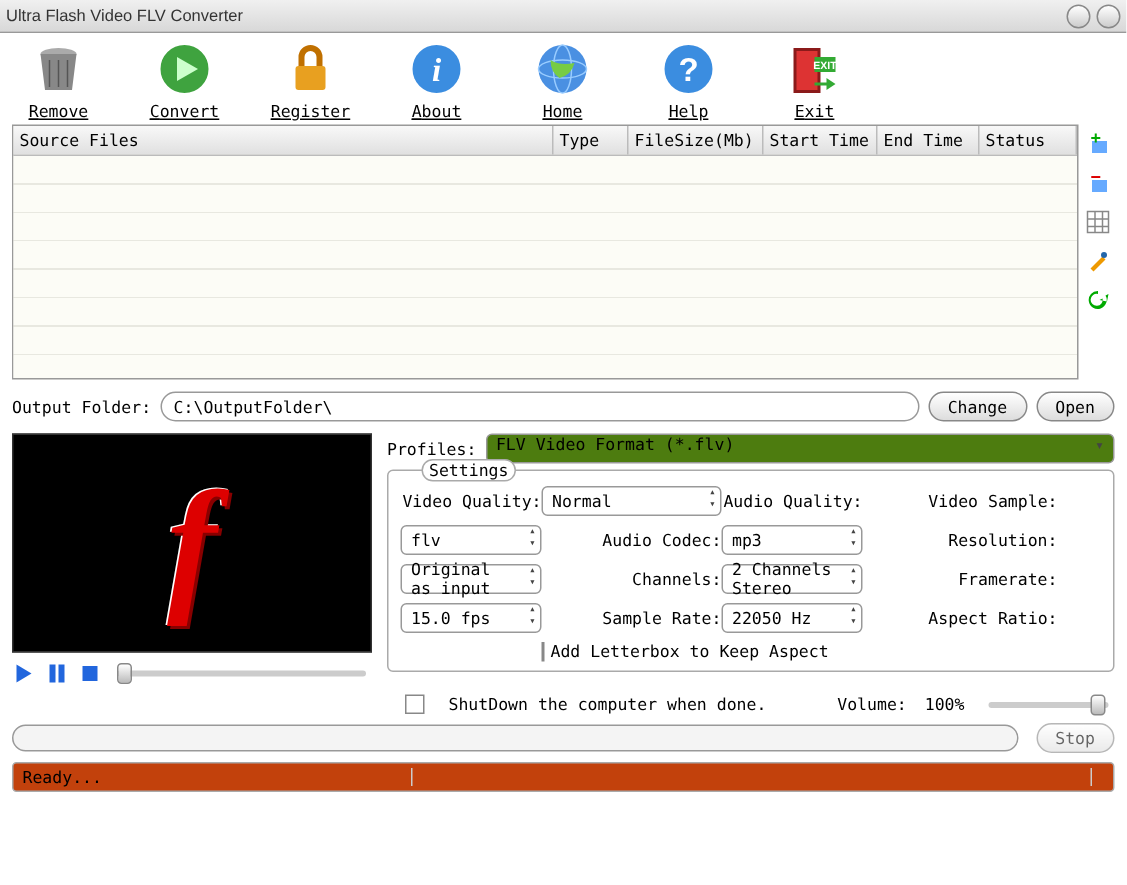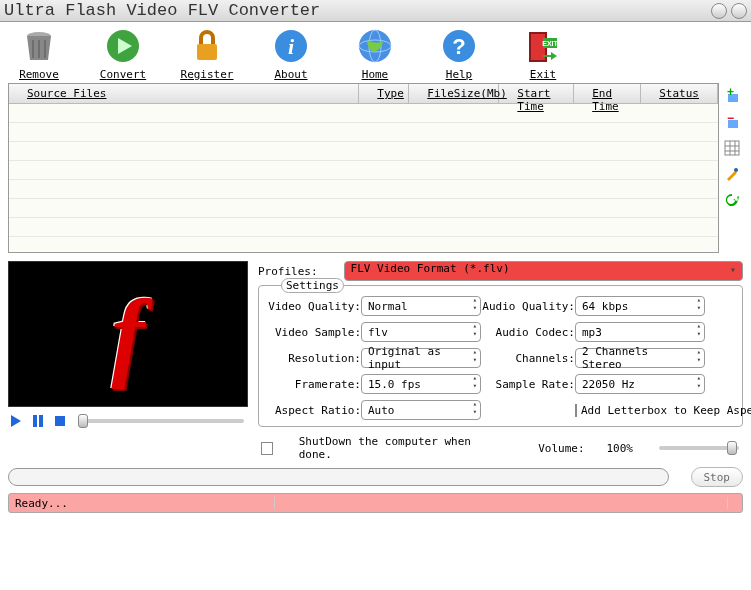--- a/index.html
+++ b/index.html
@@ -1,55 +1,55 @@
 <!DOCTYPE html>
 <html><head>
 <meta charset="utf-8">
 <style>
 * { box-sizing: border-box; margin: 0; padding: 0; }
 body { font-family: "MS Sans Serif", Tahoma, sans-serif; font-size: 11px; background: #fff; width: 751px; height: 590px; overflow: hidden; }
 .titlebar { height: 22px; background: linear-gradient(#f0f0f0,#d8d8d8); border-bottom: 1px solid #999; display: flex; align-items: center; padding: 0 4px; }
-.titlebar .title { flex: 1; font-family: Liberation Mono, monospace; font-size: 17px; color: #333; }
+.titlebar .title { flex: 1; font-family: Liberation Sans, sans-serif; font-size: 11px; color: #333; }
 .titlebar .winbtn { width: 16px; height: 16px; border-radius: 50%; background: linear-gradient(#fff,#ccc); border: 1px solid #888; margin-left: 4px; }
 .toolbar { display: flex; padding: 4px 8px 2px; gap: 22px; }
 .tbtn { display: flex; flex-direction: column; align-items: center; width: 62px; cursor: pointer; }
 .tbtn .ticon { width: 40px; height: 40px; display: flex; align-items: center; justify-content: center; }
 .tbtn .lbl { font-family: monospace; font-size: 11px; margin-top: 2px; text-decoration: underline; text-decoration-style: solid; }
 .tbtn .lbl::first-letter { text-decoration: underline; }
 .main { padding: 0 8px; }
 .listwrap { border: 1px solid #999; background: #fcfcf6; height: 170px; position: relative; }
 .listhead { display: flex; background: linear-gradient(#f8f8f8,#e0e0e0); border-bottom: 1px solid #bbb; height: 20px; }
-.listhead .col { border-right: 1px solid #bbb; padding: 3px 18px; font-family: monospace; font-size: 11px; text-decoration: underline; }
+.listhead .col { border-right: 1px solid #bbb; padding: 3px 4px; font-family: monospace; font-size: 11px; }
 .listbody { height: 148px; background: repeating-linear-gradient(#fcfcf6 0, #fcfcf6 18px, #e8e8e0 18px, #e8e8e0 19px); }
 .sidetools { position: absolute; right: -24px; top: 4px; width: 20px; display: flex; flex-direction: column; gap: 8px; }
 .sidetools .stool { width: 18px; height: 18px; display: flex; align-items: center; justify-content: center; cursor: pointer; }
 .row { display: flex; align-items: center; margin-top: 8px; gap: 6px; }
 .lab { font-family: monospace; font-size: 11px; }
 .txtin { flex: 1; height: 20px; border: 1px solid #999; border-radius: 10px; padding: 0 8px; font-family: monospace; font-size: 11px; background: #fff; }
 .btn { height: 20px; border: 1px solid #888; border-radius: 10px; background: linear-gradient(#fff,#ddd); padding: 0 12px; font-family: monospace; font-size: 11px; cursor: pointer; }
 .previewrow { display: flex; margin-top: 8px; gap: 10px; }
 .preview { width: 240px; height: 146px; background: #000; border: 1px solid #333; display: flex; align-items: center; justify-content: center; }
 .rightcol { flex: 1; }
 .profrow { display: flex; align-items: center; gap: 6px; margin-bottom: 4px; }
-.sel { flex: 1; height: 20px; border: 1px solid #999; border-radius: 4px; font-family: monospace; font-size: 11px; padding: 0 20px 0 6px; background: #ef4444; position: relative; margin-left: 20px; }
+.sel { flex: 1; height: 20px; border: 1px solid #999; border-radius: 4px; font-family: monospace; font-size: 11px; padding: 0 20px 0 6px; background: #4d7c0f; position: relative; }
 .sel::after { content: "▾"; position: absolute; right: 6px; top: 2px; font-size: 10px; color: #444; }
 .fieldset { border: 1px solid #aaa; border-radius: 4px; padding: 10px 8px 6px; position: relative; }
 .fieldset .legend { position: absolute; top: -8px; left: 22px; background: #fff; padding: 0 4px; font-family: monospace; font-size: 11px; border: 1px solid #aaa; border-radius: 8px; }
 .grid { display: grid; grid-template-columns: 94px 120px 94px 130px; gap: 6px 0; align-items: center; }
 .grid .rlab { text-align: right; font-family: monospace; font-size: 11px; }
 .spin { height: 20px; border: 1px solid #999; border-radius: 4px; font-family: monospace; font-size: 11px; padding: 0 18px 0 6px; background: #fff; position: relative; display: flex; align-items: center; }
 .spin::after { content: "▴\A▾"; white-space: pre; position: absolute; right: 3px; top: -1px; font-size: 7px; line-height: 8px; color: #444; }
 .chk { width: 13px; height: 13px; border: 1px solid #888; background: #fff; display: inline-block; vertical-align: middle; margin-right: 4px; }
 .playctrl { display: flex; align-items: center; gap: 6px; margin-top: 6px; }
 .pbtn { width: 16px; height: 16px; display: flex; align-items: center; justify-content: center; cursor: pointer; }
 .slider { flex: 1; height: 4px; background: #ccc; border-radius: 2px; position: relative; margin: 0 4px; }
 .slider .thumb { position: absolute; width: 10px; height: 14px; background: linear-gradient(#fff,#bbb); border: 1px solid #888; border-radius: 3px; top: -5px; }
-.bottomrow { display: flex; align-items: center; gap: 22px; margin-top: 6px; }
+.bottomrow { display: flex; align-items: center; gap: 12px; margin-top: 6px; }
 .prog { flex: 1; height: 18px; border: 1px solid #999; border-radius: 9px; background: #f4f4f4; }
-.status { height: 20px; border: 1px solid #aaa; border-radius: 3px; margin-top: 6px; padding: 3px 6px; font-family: monospace; font-size: 11px; background: #fca5a5; display: flex; }
+.status { height: 20px; border: 1px solid #aaa; border-radius: 3px; margin-top: 6px; padding: 3px 6px; font-family: monospace; font-size: 11px; background: #c2410c; display: flex; }
 .status .cell { border-right: 1px solid #ccc; padding-right: 8px; margin-right: 8px; }
 .flash-f { font-family: Georgia, serif; font-size: 100px; font-style: italic; font-weight: bold; color: #d00; text-shadow: 2px 2px 0 #800, -1px -1px 0 #fff; }
 svg { display: block; }
 </style>
 </head>
 <body>
 
 <div class="titlebar">
   <span class="title">Ultra Flash Video FLV Converter</span>
   <div class="winbtn"></div>
@@ -168,20 +168,26 @@
           </svg>
         </div>
       <div class="stool">
           <svg width="16" height="16">
             <path fill="#0a0" d="M8 2a6 6 0 105 3l2-1-1 5-5-1 2-1a4 4 0 11-3-3z"></path>
           </svg>
         </div>
     </div>
   </div>
 
+  <div class="row">
+    <span class="lab">Output Folder:</span>
+    <input class="txtin" value="C:\OutputFolder\" style="">
+    <button class="btn">Change</button>
+    <button class="btn">Open</button>
+  </div>
 
   <div class="previewrow">
     <div>
       <div class="preview">
         <span class="flash-f">f</span>
       </div>
       <div class="playctrl" style="width:240px">
         <div class="pbtn">
             <svg width="14" height="14">
               <path fill="#26d" d="M2 1l10 6-10 6z"></path>
@@ -210,23 +216,20 @@
         <div class="sel"><span>FLV Video Format (*.flv)</span></div>
       </div>
       <div class="fieldset">
         <div class="legend">Settings</div>
         <div class="grid">
           <div class="rlab">Video Quality:</div>
           <div class="spin">
               <span>Normal</span>
             </div>
           <div class="rlab">Audio Quality:</div>
-          <div class="spin">
-              <span>64   kbps</span>
-            </div>
 
           <div class="rlab">Video Sample:</div>
           <div class="spin">
               <span>flv</span>
             </div>
           <div class="rlab">Audio Codec:</div>
           <div class="spin">
               <span>mp3</span>
             </div>
 
@@ -242,23 +245,20 @@
           <div class="rlab">Framerate:</div>
           <div class="spin">
               <span>15.0   fps</span>
             </div>
           <div class="rlab">Sample Rate:</div>
           <div class="spin">
               <span>22050 Hz</span>
             </div>
 
           <div class="rlab">Aspect Ratio:</div>
-          <div class="spin">
-              <span>Auto</span>
-            </div>
           <div></div>
           <div style="display:flex;align-items:center">
               <span class="chk"></span>
               <span class="lab" style="white-space:nowrap">Add Letterbox to Keep Aspect</span>
             </div>
         </div>
       </div>
     </div>
   </div>
 

